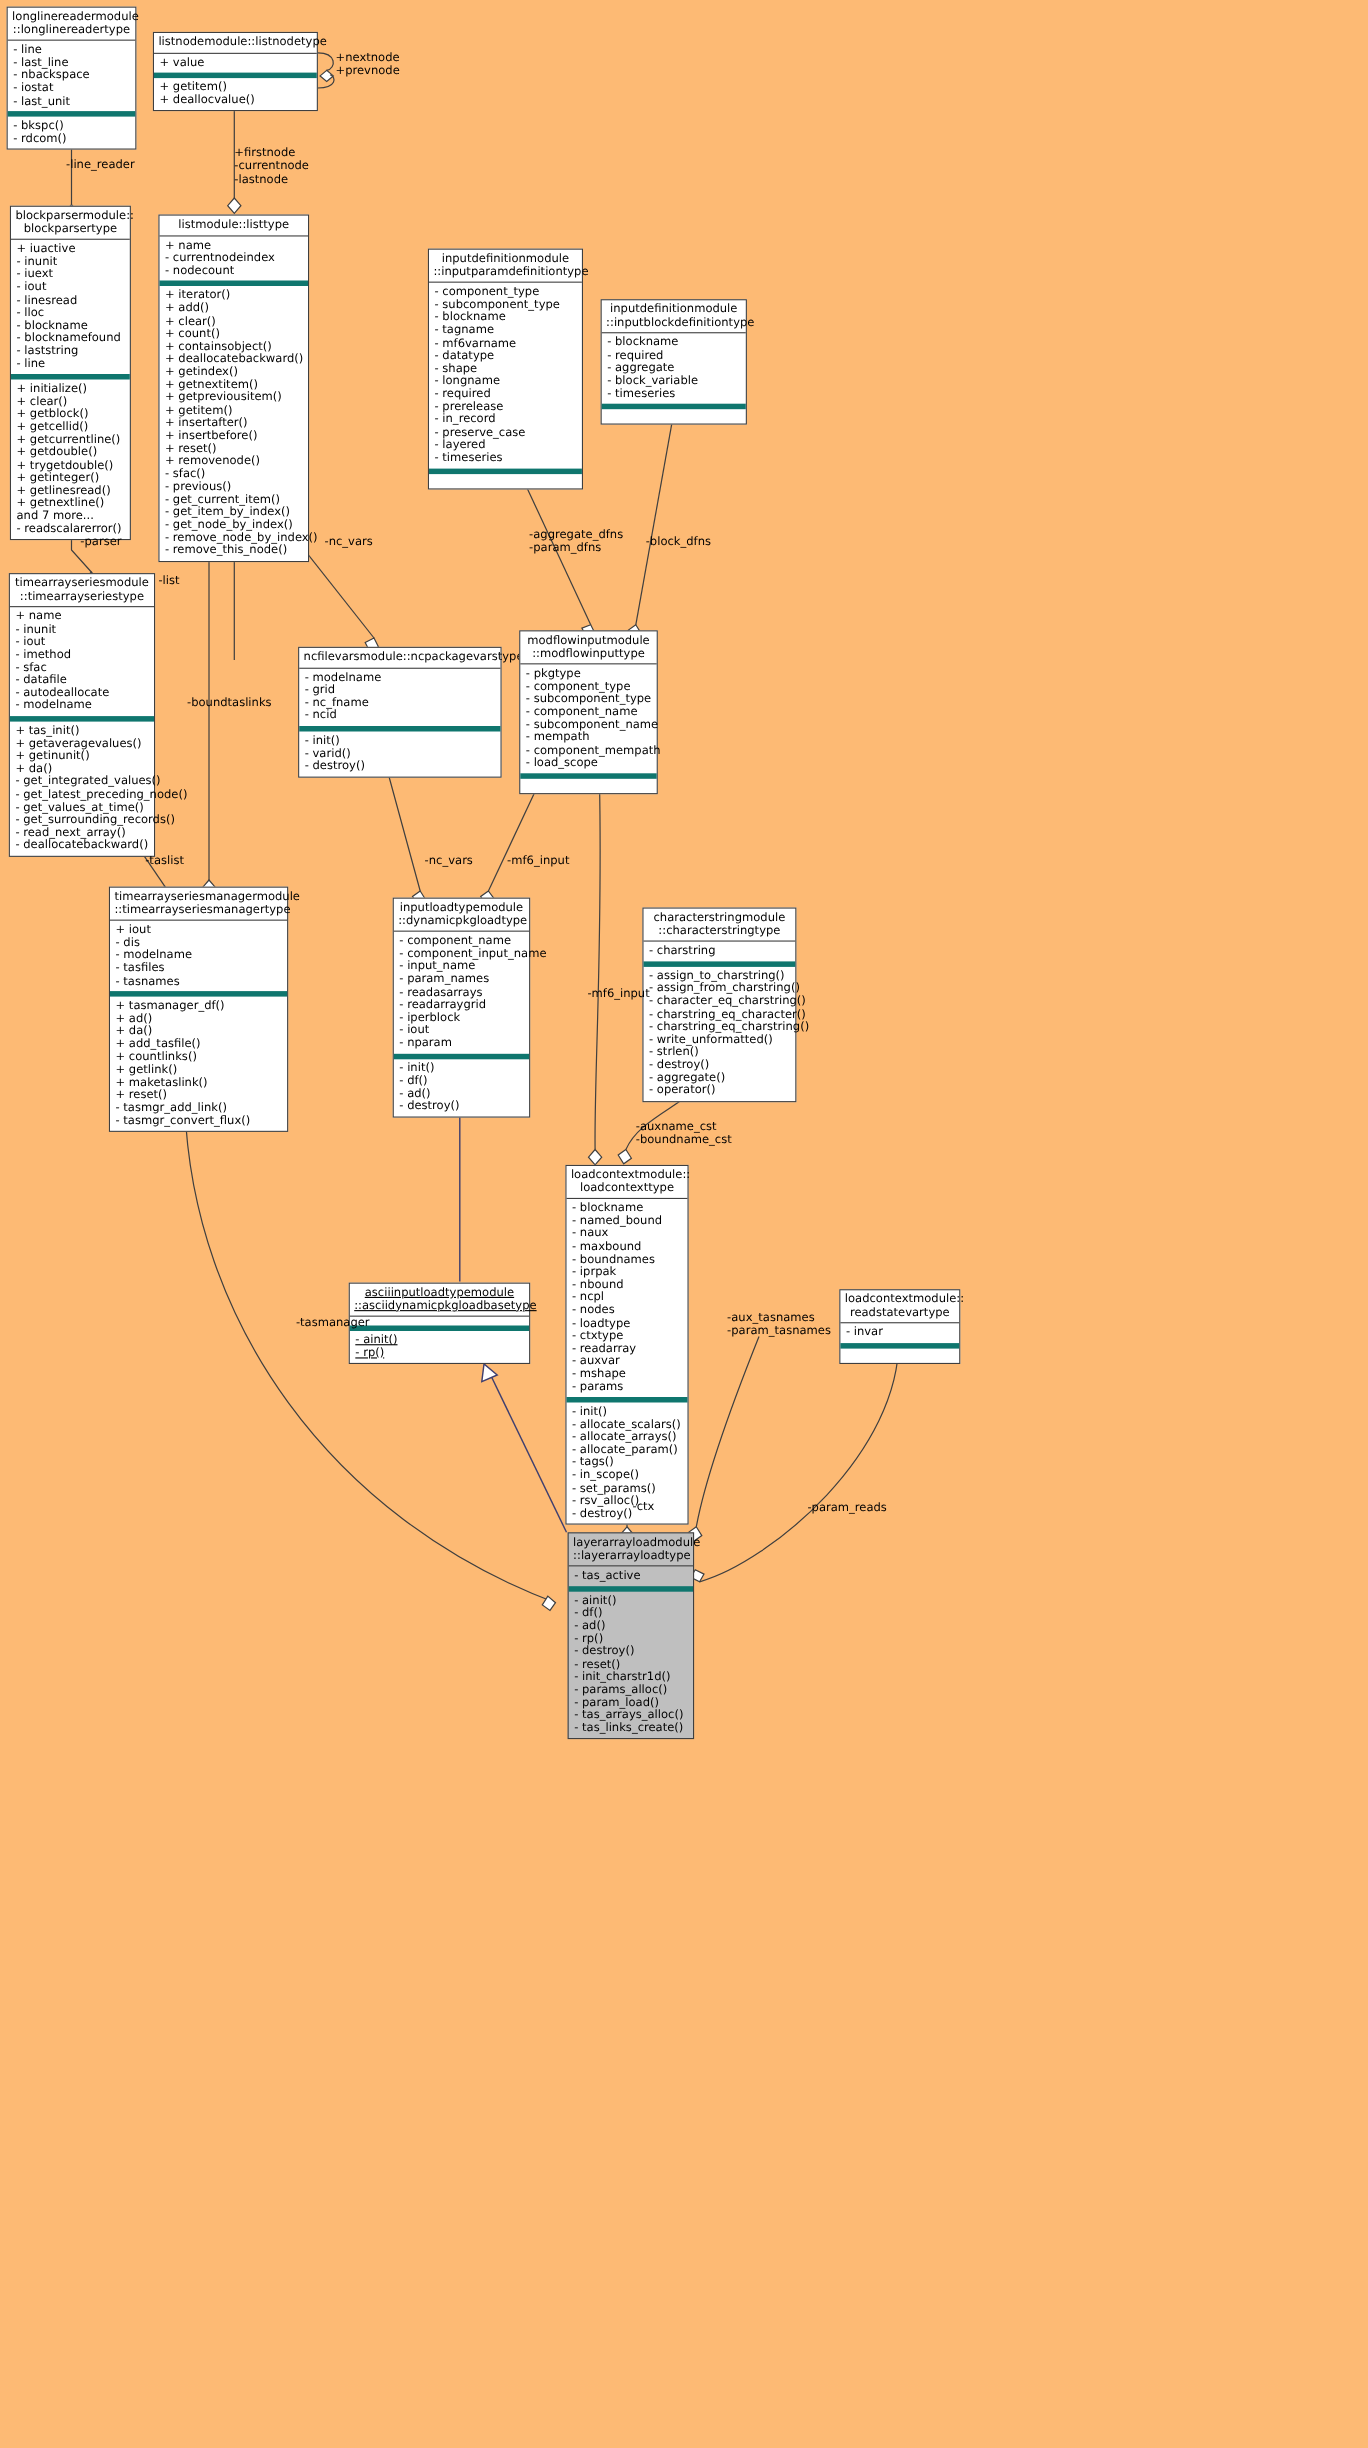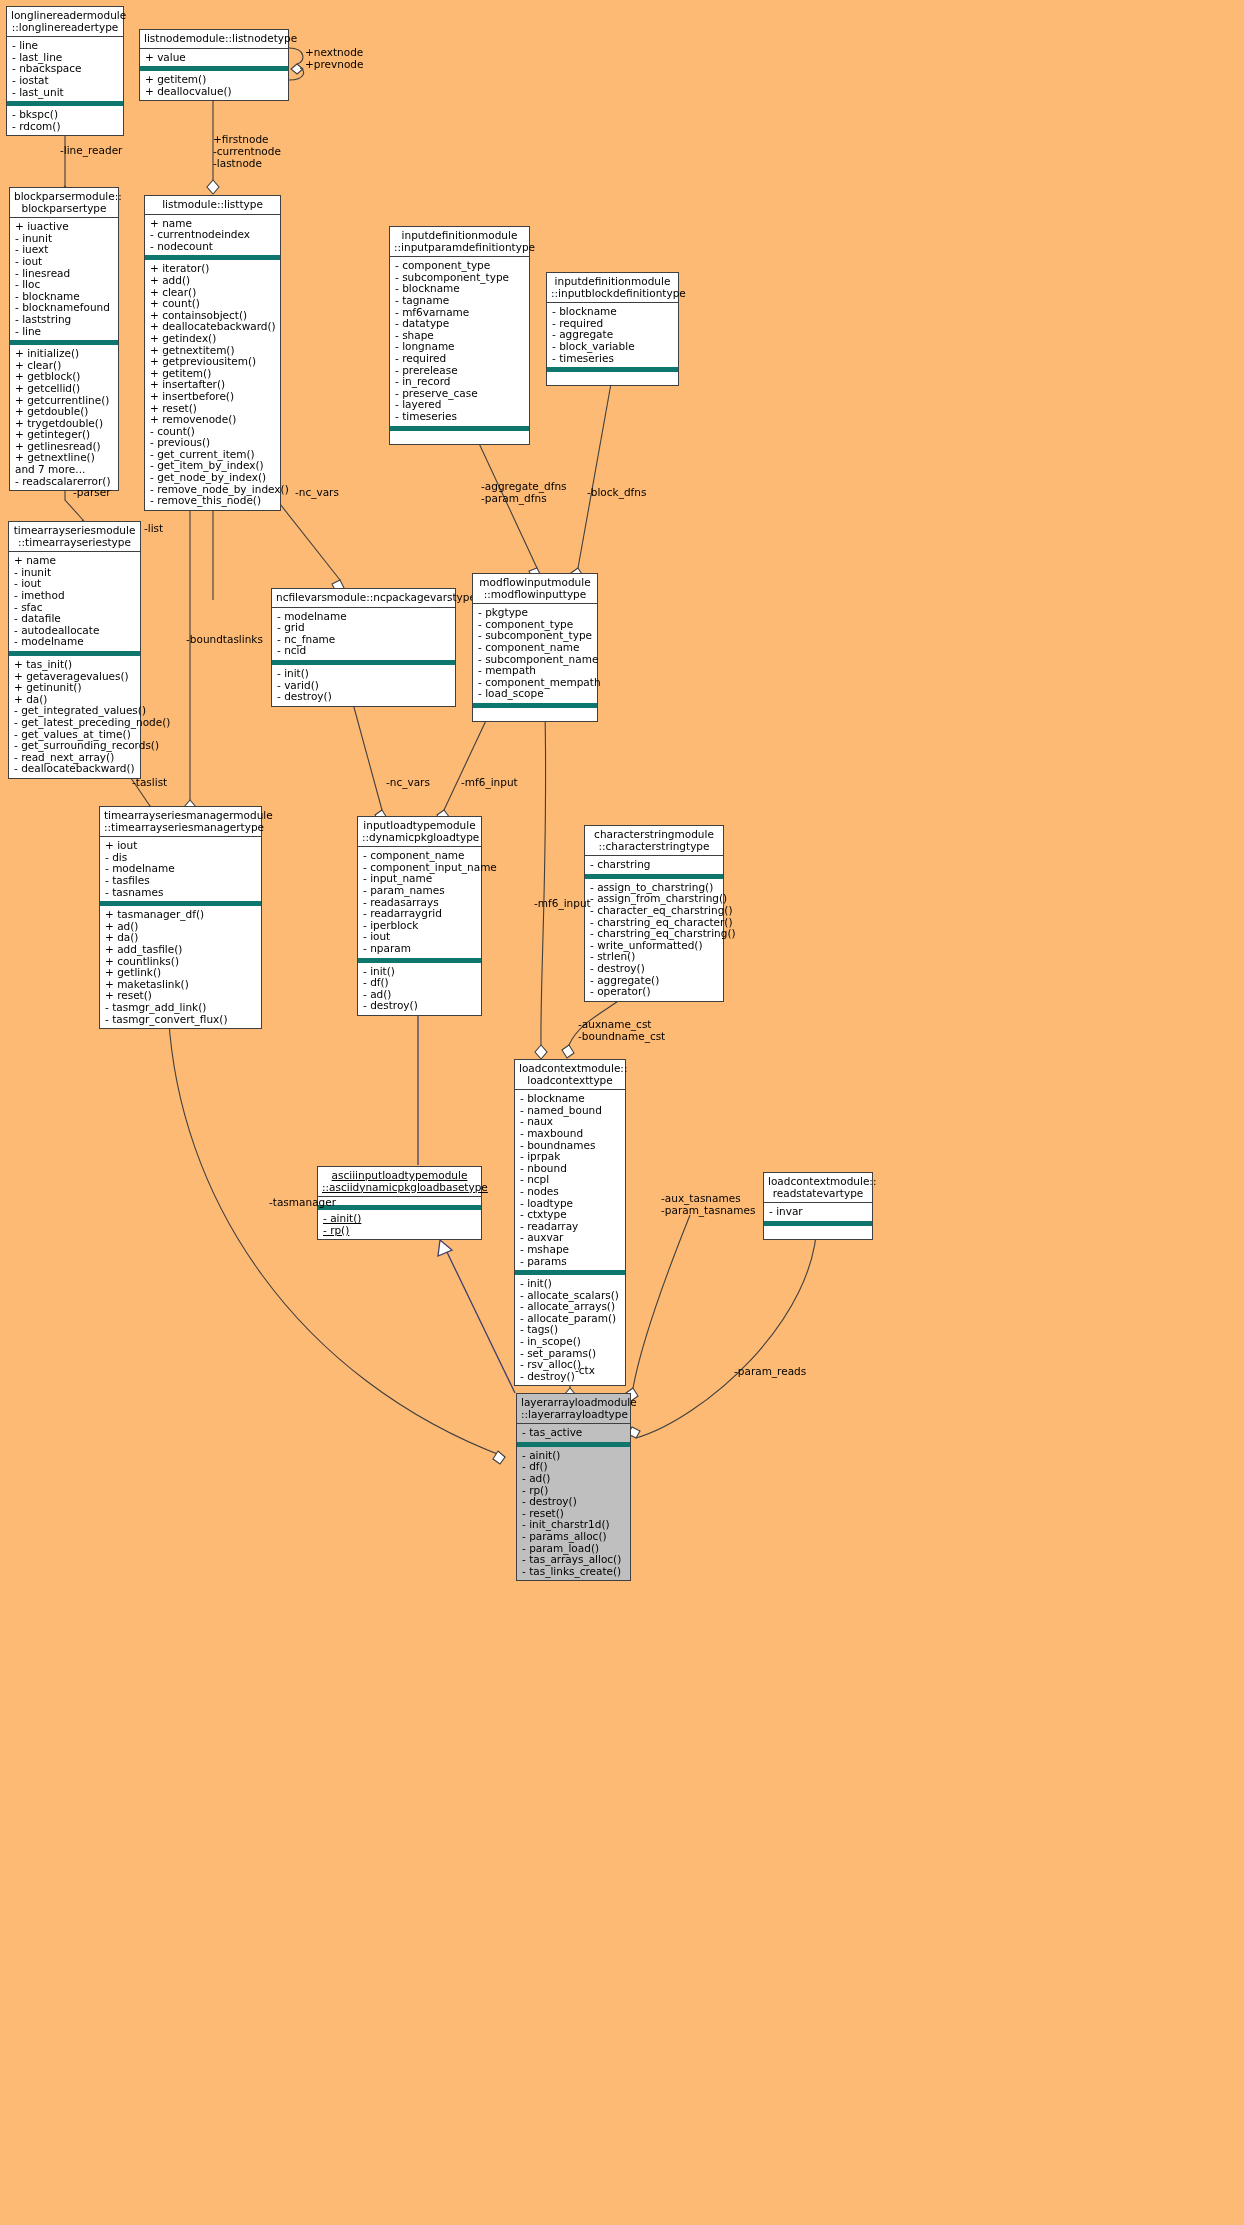--- a/index.html
+++ b/index.html
@@ -202,21 +202,21 @@
         <div class="row">+ containsobject()</div>
         <div class="row">+ deallocatebackward()</div>
         <div class="row">+ getindex()</div>
         <div class="row">+ getnextitem()</div>
         <div class="row">+ getpreviousitem()</div>
         <div class="row">+ getitem()</div>
         <div class="row">+ insertafter()</div>
         <div class="row">+ insertbefore()</div>
         <div class="row">+ reset()</div>
         <div class="row">+ removenode()</div>
-        <div class="row">- count()</div>
+        <div class="row">- sfac()</div>
         <div class="row">- previous()</div>
         <div class="row">- get_current_item()</div>
         <div class="row">- get_item_by_index()</div>
         <div class="row">- get_node_by_index()</div>
         <div class="row">- remove_node_by_index()</div>
         <div class="row">- remove_this_node()</div>
       </div>
   </div>
   <div class="edge-label" style="left:213px;top:134px;">+firstnode
 -currentnode
@@ -283,21 +283,21 @@
         <div class="row">- get_latest_preceding_node()</div>
         <div class="row">- get_values_at_time()</div>
         <div class="row">- get_surrounding_records()</div>
         <div class="row">- read_next_array()</div>
         <div class="row">- deallocatebackward()</div>
       </div>
   </div>
   <div class="edge-label" style="left:73px;top:487px;">-parser</div>
   <div class="edge-label" style="left:144px;top:487px;margin-top:36px;">-list</div>
   <div class="edge-label" style="left:295px;top:487px;">-nc_vars</div>
-  <div class="edge-label" style="left:186px;top:634px;">-boundtaslinks</div>
+  <div class="edge-label" style="left:170px;top:634px;">-boundtaslinks</div>
 
   <div class="umlbox" style="left:271px;top:588px;width:185px;">
     <div class="uml-title">ncfilevarsmodule::ncpackagevarstype</div>
     <div class="uml-sec">
         <div class="row">- modelname</div>
         <div class="row">- grid</div>
         <div class="row">- nc_fname</div>
         <div class="row">- ncid</div>
       </div>
     <div class="uml-sec">

